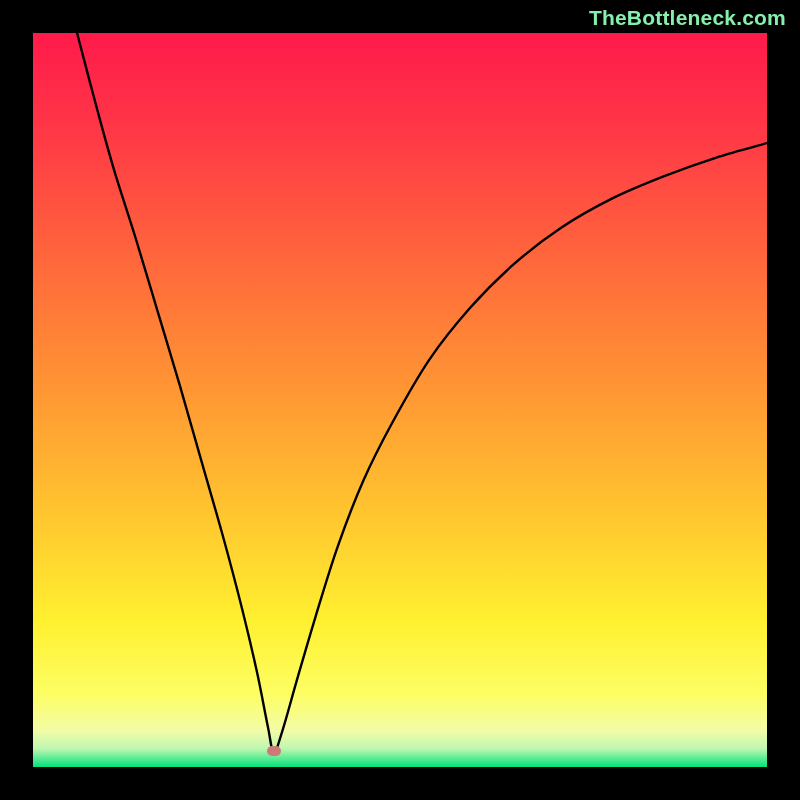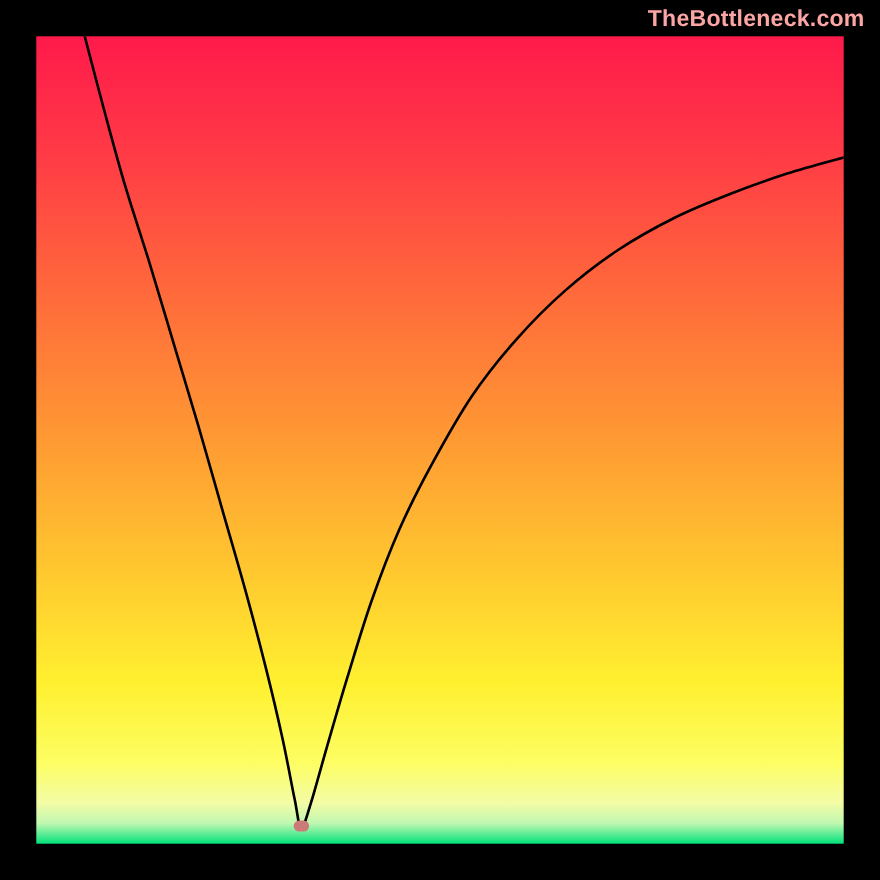--- a/index.html
+++ b/index.html
@@ -32,21 +32,21 @@
     left: 33px;
     top: 33px;
     width: 734px;
     height: 734px;
     pointer-events: none;
   }
   .watermark {
     position: absolute;
     top: 6px;
     right: 14px;
-    color: #fca5a5;
+    color: #86efac;
     font-size: 21px;
     font-weight: 600;
     letter-spacing: 0.2px;
     user-select: none;
   }
   .marker {
     position: absolute;
     width: 14px;
     height: 10px;
     border-radius: 5px;

